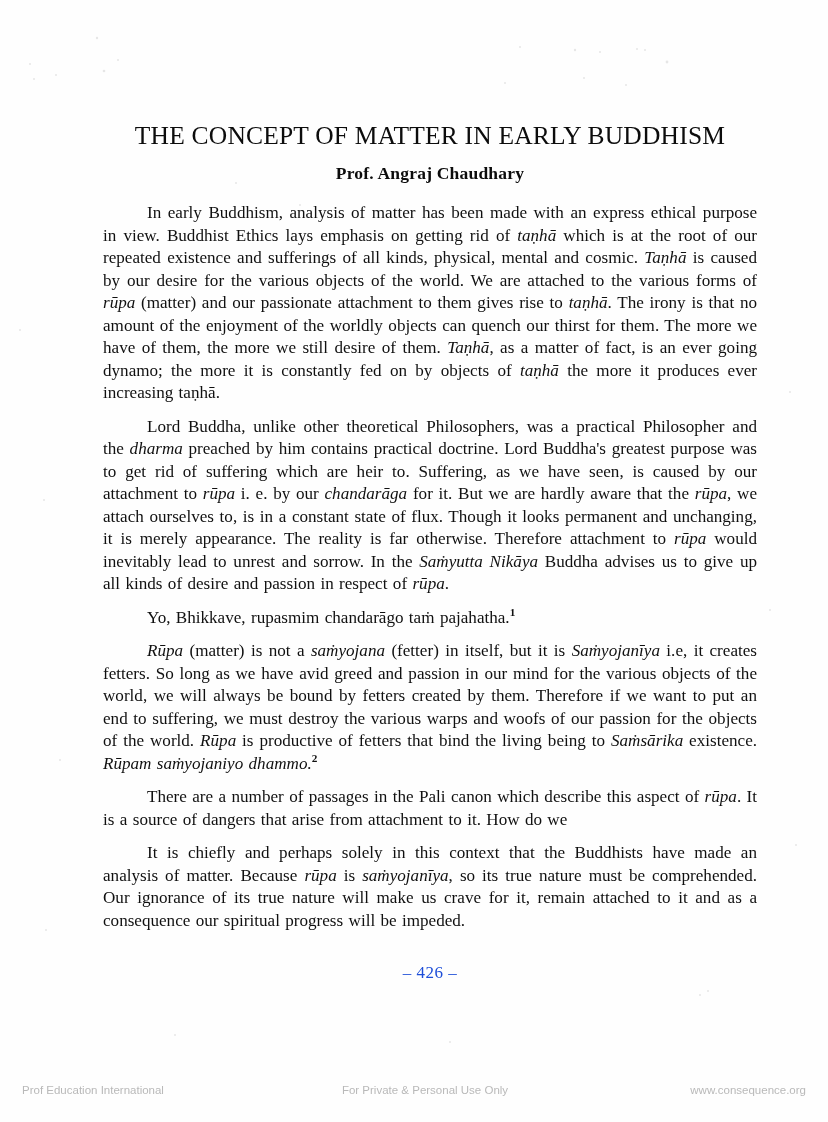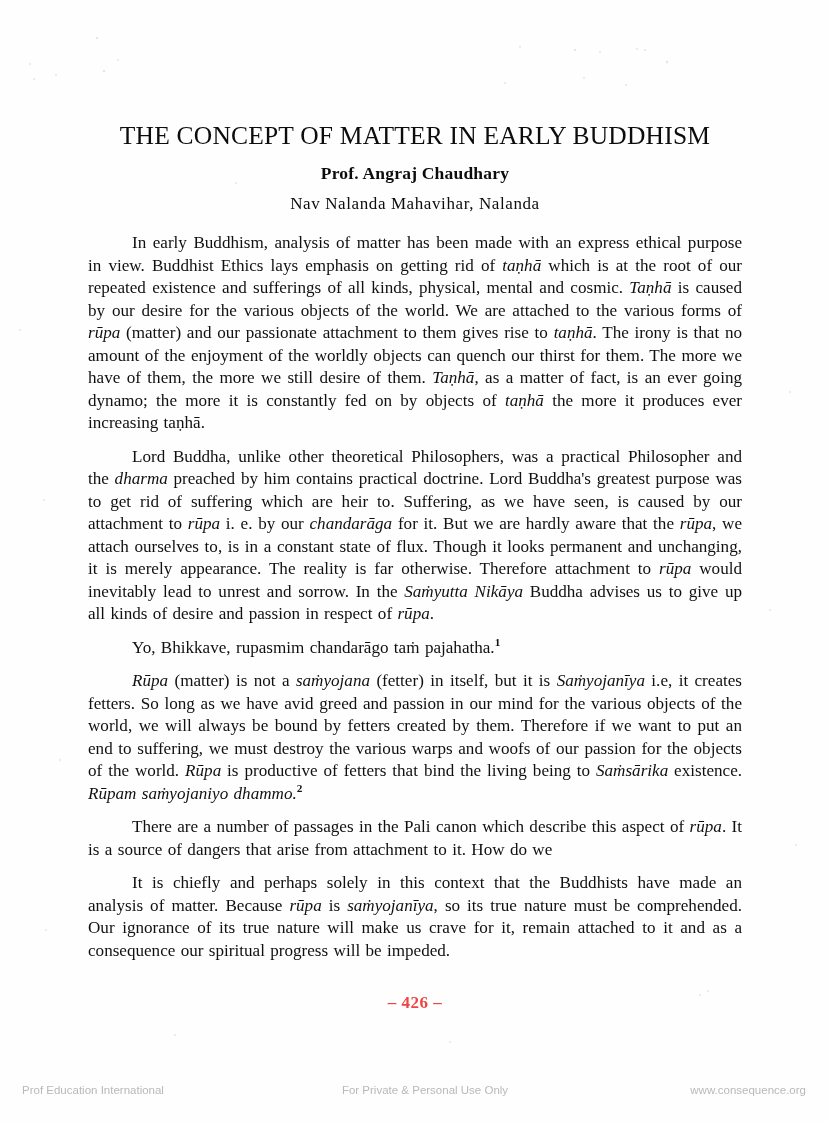--- a/index.html
+++ b/index.html
@@ -26,21 +26,21 @@
   #speckle {
     position: absolute;
     inset: 0;
     pointer-events: none;
     opacity: .5;
   }
 
   
   #content {
     position: absolute;
-    left: 88px;
+    left: 103px;
     top: 0;
     width: 654px;
   }
 
   .doc-title {
     margin: 0;
     padding-top: 122px;
     font-size: 25.5px;
     font-weight: normal;
     letter-spacing: .2px;
@@ -93,22 +93,21 @@
     vertical-align: super;
     line-height: 0;
   }
 
   .folio {
     margin: 0;
     padding-top: 20px;
     text-align: center;
     font-size: 17px;
     letter-spacing: .5px;
-    color: #ef4444;
-    font-weight: bold;
+    color: #1d4ed8;
   }
 
   
   #footer {
     position: absolute;
     left: 0;
     right: 0;
     bottom: 0;
     height: 64px;
     display: flex;
@@ -158,21 +157,20 @@
         <circle cx="236" cy="183" r="1"></circle>
     </g>
   </svg>
 
   <div id="content">
 
     <h1 class="doc-title">THE CONCEPT OF MATTER IN EARLY BUDDHISM</h1>
 
     <p class="byline">Prof. Angraj Chaudhary</p>
 
-    <p class="affiliation">Nav Nalanda Mahavihar, Nalanda</p>
 
     <div class="body-block">
       <p class="para">In early Buddhism, analysis of matter has been made with an express ethical purpose in view. Buddhist Ethics lays emphasis on getting rid of <i>taṇhā</i> which is at the root of our repeated existence and sufferings of all kinds, physical, mental and cosmic. <i>Taṇhā</i> is caused by our desire for the various objects of the world. We are attached to the various forms of <i>rūpa</i> (matter) and our passionate attachment to them gives rise to <i>taṇhā</i>. The irony is that no amount of the enjoyment of the worldly objects can quench our thirst for them. The more we have of them, the more we still desire of them. <i>Taṇhā</i>, as a matter of fact, is an ever going dynamo; the more it is constantly fed on by objects of <i>taṇhā</i> the more it produces ever increasing taṇhā.</p>
       <p class="para">Lord Buddha, unlike other theoretical Philosophers, was a practical Philosopher and the <i>dharma</i> preached by him contains practical doctrine. Lord Buddha's greatest purpose was to get rid of suffering which are heir to. Suffering, as we have seen, is caused by our attachment to <i>rūpa</i> i. e. by our <i>chandarāga</i> for it. But we are hardly aware that the <i>rūpa</i>, we attach ourselves to, is in a constant state of flux. Though it looks permanent and unchanging, it is merely appearance. The reality is far otherwise. Therefore attachment to <i>rūpa</i> would inevitably lead to unrest and sorrow. In the <i>Saṁyutta Nikāya</i> Buddha advises us to give up all kinds of desire and passion in respect of <i>rūpa</i>.</p>
       <p class="para quote">Yo, Bhikkave, rupasmim chandarāgo taṁ pajahatha.<sup>1</sup></p>
       <p class="para"><i>Rūpa</i> (matter) is not a <i>saṁyojana</i> (fetter) in itself, but it is <i>Saṁyojanīya</i> i.e, it creates fetters. So long as we have avid greed and passion in our mind for the various objects of the world, we will always be bound by fetters created by them. Therefore if we want to put an end to suffering, we must destroy the various warps and woofs of our passion for the objects of the world. <i>Rūpa</i> is productive of fetters that bind the living being to <i>Saṁsārika</i> existence. <i>Rūpam saṁyojaniyo dhammo.</i><sup>2</sup></p>
       <p class="para">There are a number of passages in the Pali canon which describe this aspect of <i>rūpa</i>. It is a source of dangers that arise from attachment to it. How do we</p>
       <p class="para">It is chiefly and perhaps solely in this context that the Buddhists have made an analysis of matter. Because <i>rūpa</i> is <i>saṁyojanīya</i>, so its true nature must be comprehended. Our ignorance of its true nature will make us crave for it, remain attached to it and as a consequence our spiritual progress will be impeded.</p>
     </div>
 

